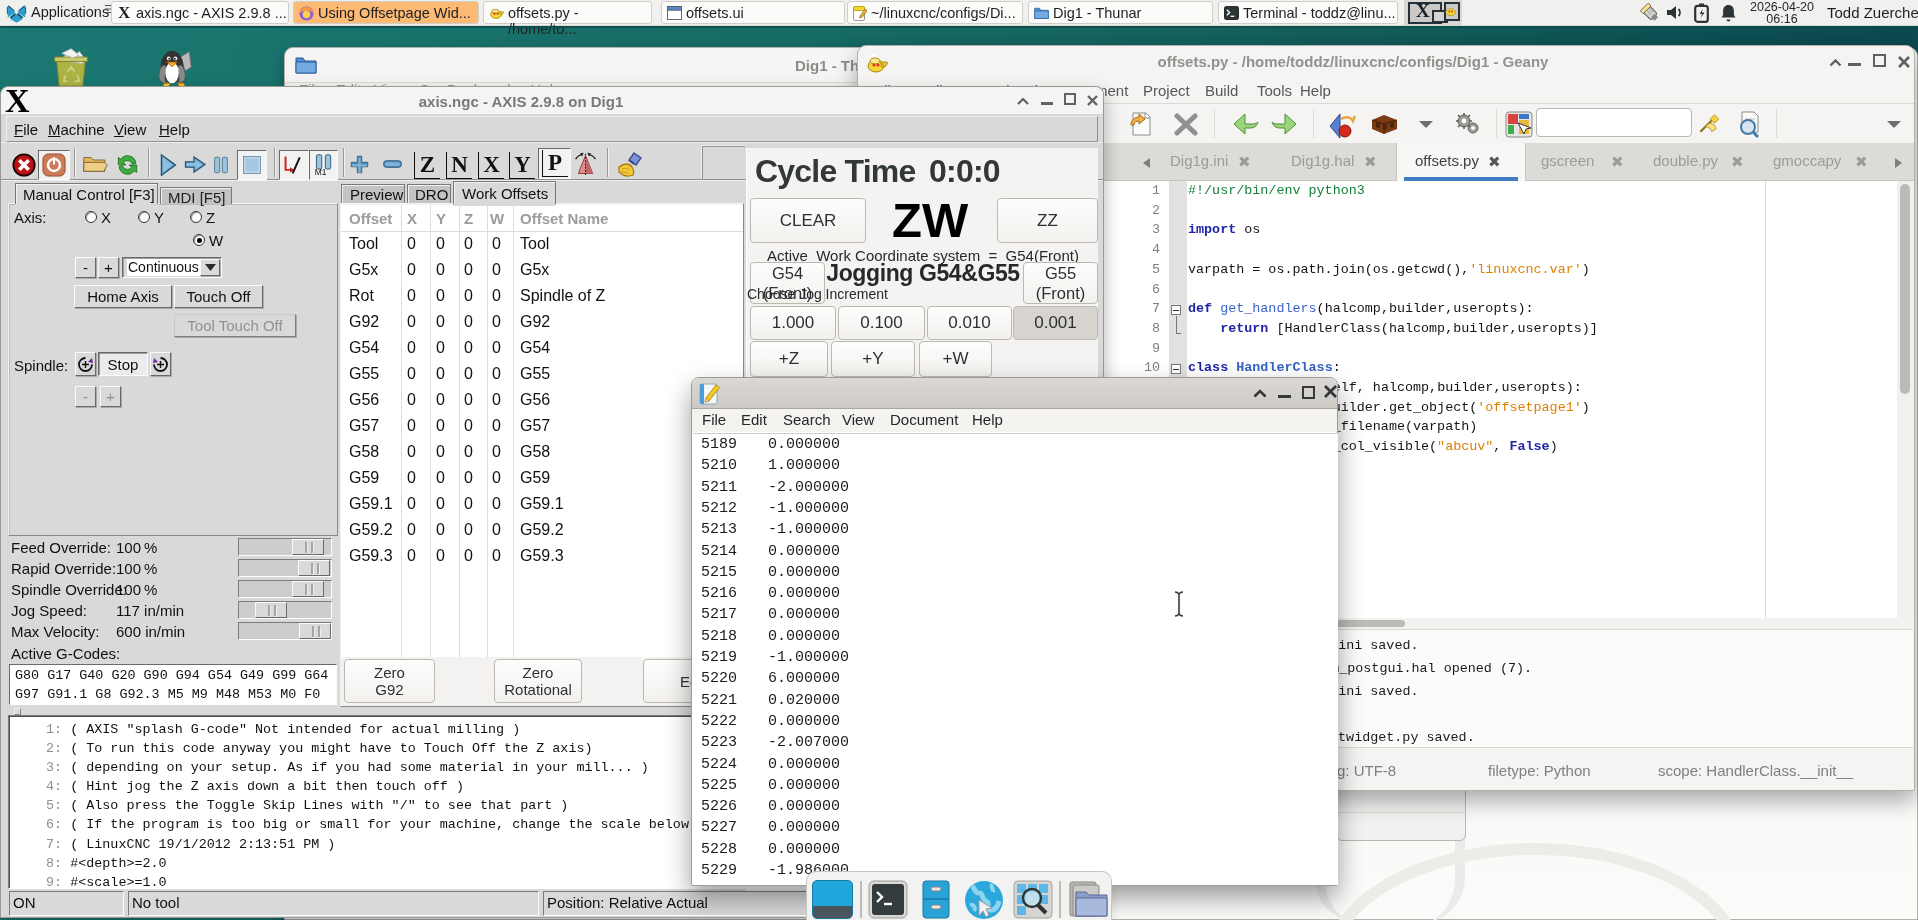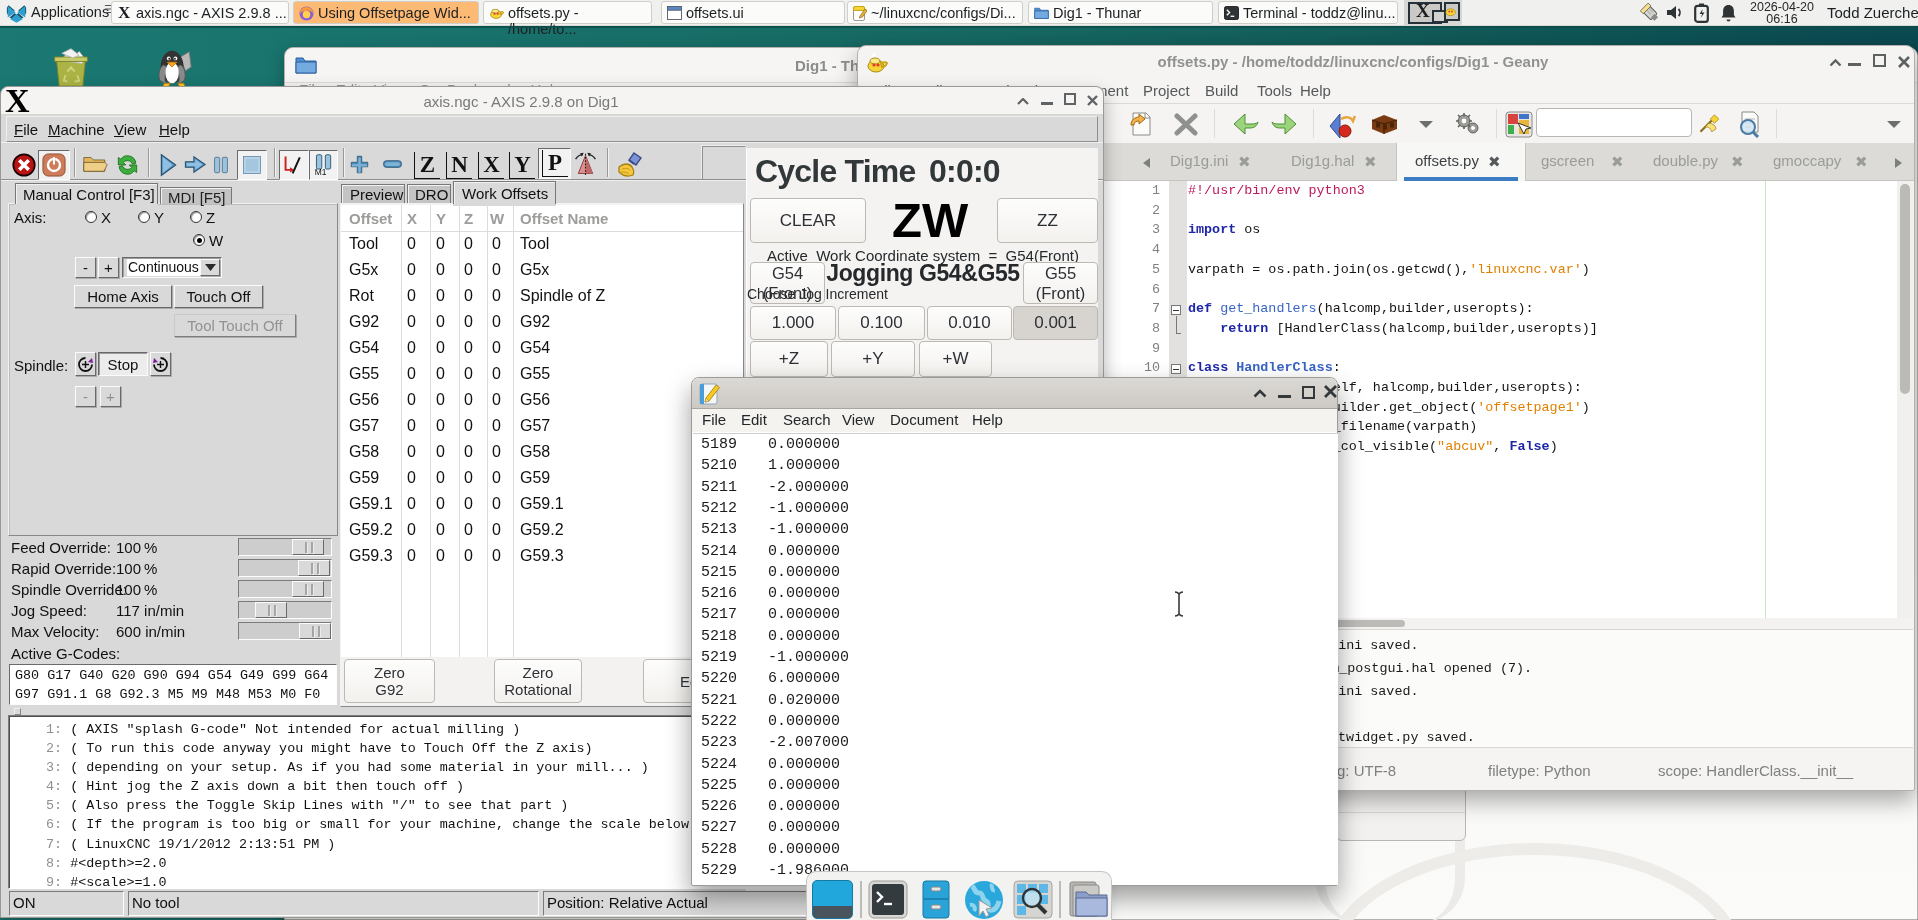--- a/index.html
+++ b/index.html
@@ -191,21 +191,21 @@
    <div class="a" style="left:255px;top:0;width:46px;height:437px;color:#7e8282;text-align:right;white-space:pre">  1
   2
   3
   4
   5
   6
   7
   8
   9
  10</div>
-   <div class="a" style="left:329px;top:0;width:700px;white-space:pre;color:#141414"><span style="color:#be185d">#!/usr/bin/env python3</span>
+   <div class="a" style="left:329px;top:0;width:700px;white-space:pre;color:#141414"><span style="color:#15803d">#!/usr/bin/env python3</span>
 
 <b style="color:#1f26a8">import</b> os
 
 varpath = os.path.join(os.getcwd(),<span style="color:#e08000">'linuxcnc.var'</span>)
 
 <b style="color:#1f26a8">def</b> <span style="color:#3863c4">get_handlers</span>(halcomp,builder,useropts):
     <b style="color:#1f26a8">return</b> [HandlerClass(halcomp,builder,useropts)]
 
 <b style="color:#1f26a8">class</b> <b style="color:#3863c4">HandlerClass</b>:
     <b style="color:#1f26a8">def</b> <span style="color:#3863c4">__init__</span>(self, halcomp,builder,useropts):
@@ -236,21 +236,21 @@
   <div class="a" style="left:1px;top:701px;width:1054px;height:44px;border-top:1px solid #d8d6d2;color:#7f817f">
     <span class="a" style="left:478px;top:14px">g: UTF-8</span>
         <span class="a" style="left:629px;top:14px">filetype: Python</span>
         <span class="a" style="left:799px;top:14px">scope: HandlerClass.__init__</span>
   </div>
 </div>
 
 <div class="a" id="axis" style="left:0;top:86px;width:1104px;height:832px;background:#d9d9d9;border:1px solid #9b9995;border-radius:8px 8px 0 0;box-shadow:0 8px 18px rgba(0,0,0,.3)">
   <div class="a" style="left:0;top:0;width:1102px;height:28px;background:#f5f4f2;border-bottom:1px solid #d8d6d2;border-radius:8px 8px 0 0"></div>
   <div class="a" style="left:4px;top:0px;width:30px;height:28px;font-family:'Liberation Serif',serif;font-weight:700;font-size:34px;line-height:27px;color:#000">X</div>
-  <div class="a" style="left:0;top:6px;width:1040px;text-align:center;font-weight:400;color:#77797a">axis.ngc - AXIS 2.9.8 on Dig1</div>
+  <div class="a" style="left:0;top:6px;width:1040px;text-align:center;font-weight:700;color:#77797a">axis.ngc - AXIS 2.9.8 on Dig1</div>
   <div class="wc" style="position:absolute;left:1013px;top:5px;width:18px;height:18px">
         <svg width="12" height="7" viewBox="0 0 12 7">
           <path d="M1 6 6 1 11 6" stroke="#606365" stroke-width="2.2" fill="none"></path>
         </svg>
       </div>
   <div class="a" style="left:1040px;top:15px;width:12px;height:3px;background:#606365"></div>
   <div class="a" style="left:1063px;top:6px;width:12px;height:12px;border:2.4px solid #606365"></div>
   <div class="wc" style="position:absolute;left:1083px;top:5px;width:16px;height:17px">
         <svg width="13" height="13" viewBox="0 0 13 13">
           <path d="M2 2 11 11M11 2 2 11" stroke="#606365" stroke-width="2.4"></path>

